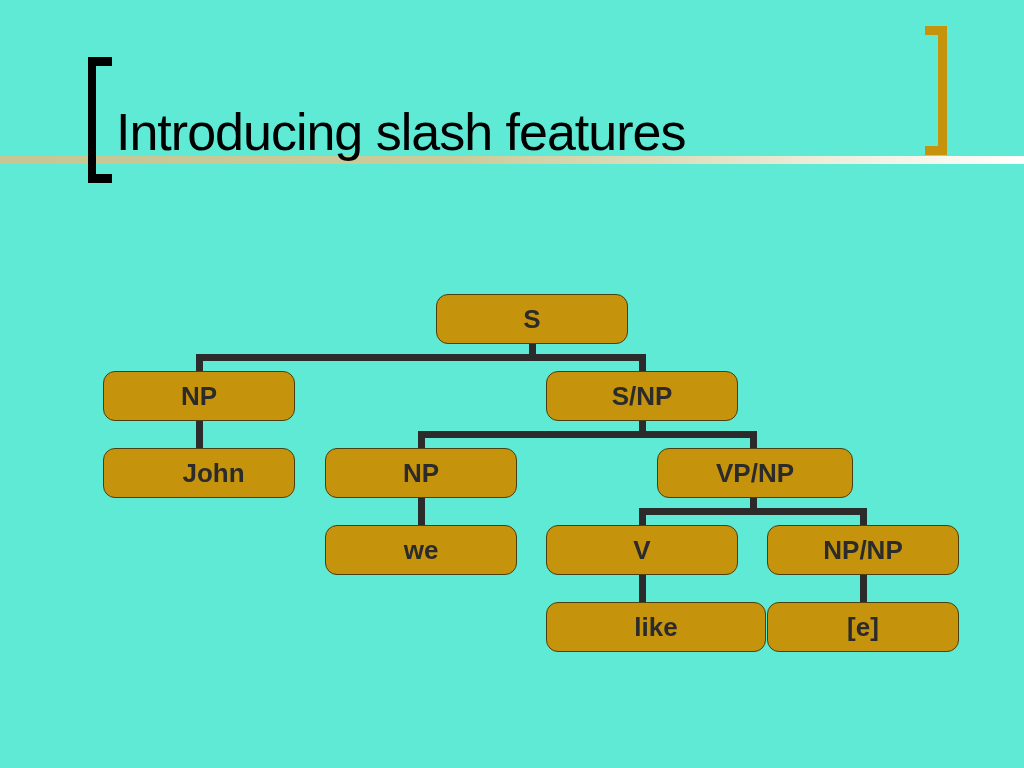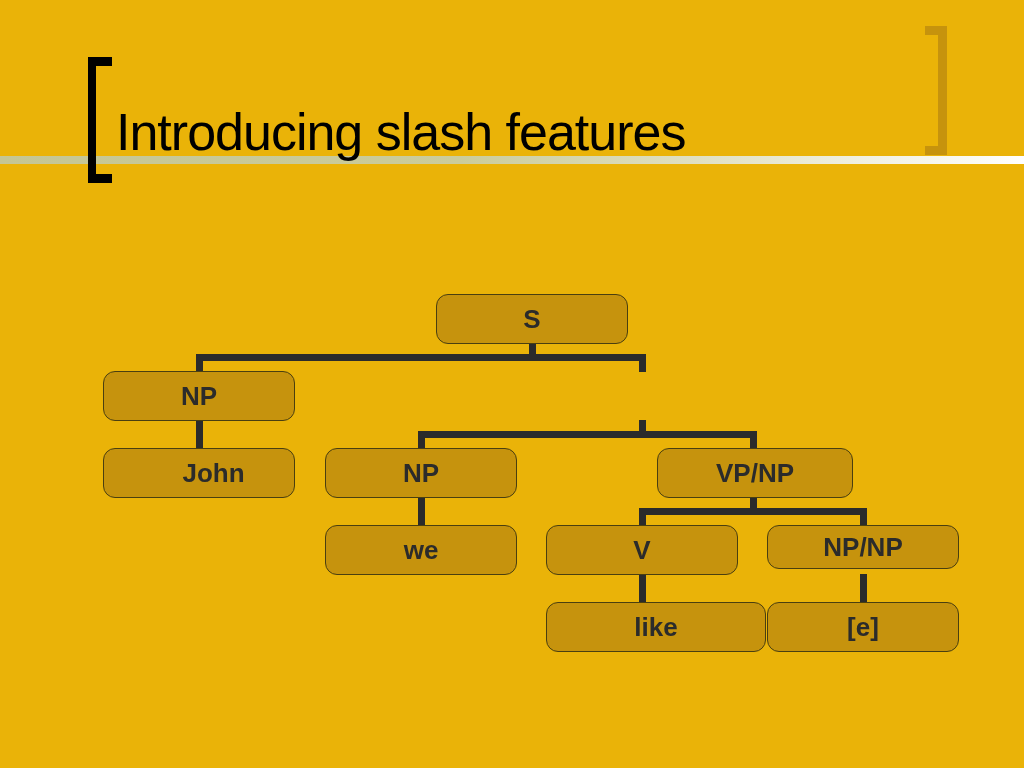--- a/index.html
+++ b/index.html
@@ -8,21 +8,21 @@
     --node-text:#2b2b2b;
     --connector:#2b2b2b;
     --bracket-left:#000000;
     --bracket-right:#C6930D;
     --accent:#c5c694;
   }
   html,body{margin:0;padding:0;background:#ffffff;}
   .slide{
     position:relative;
     width:1024px;height:768px;
-    background:#eab308;
+    background:#5eead4;
     overflow:hidden;
     font-family:"Liberation Sans", sans-serif;
   }
   .accent-line{
     position:absolute;
     left:0;top:156px;
     width:1024px;height:8px;
     background:linear-gradient(to right,
       var(--accent) 0%, #cbcc9b 45%, #e0e0c2 68%,
       #f1f1e3 85%, #fbfbf5 96%, #ffffff 100%);
@@ -99,36 +99,39 @@
       <div class="bar" style="left: 638.5px; top: 515px; width: 7px; height: 11px;"></div>
       <div class="bar" style="left: 859.5px; top: 515px; width: 7px; height: 11px;"></div>
       <div class="bar" style="left: 638.5px; top: 574px; width: 7px; height: 29px;"></div>
       <div class="bar" style="left: 859.5px; top: 574px; width: 7px; height: 29px;"></div>
       <div class="node" style="left: 436px; top: 294px; width: 192px; height: 50px;">
         <span class="node-label">S</span>
       </div>
       <div class="node" style="left: 103px; top: 371px; width: 192px; height: 50px;">
         <span class="node-label">NP</span>
       </div>
+      <div class="node" style="left: 546px; top: 371px; width: 192px; height: 50px;">
+        <span class="node-label">S/NP</span>
+      </div>
       <div class="node" style="left: 103px; top: 448px; width: 192px; height: 50px; padding-left: 29px;">
         <span class="node-label">John</span>
       </div>
       <div class="node" style="left: 325px; top: 448px; width: 192px; height: 50px;">
         <span class="node-label">NP</span>
       </div>
       <div class="node" style="left: 657px; top: 448px; width: 196px; height: 50px;">
         <span class="node-label">VP/NP</span>
       </div>
       <div class="node" style="left: 325px; top: 525px; width: 192px; height: 50px;">
         <span class="node-label">we</span>
       </div>
       <div class="node" style="left: 546px; top: 525px; width: 192px; height: 50px;">
         <span class="node-label">V</span>
       </div>
-      <div class="node" style="left: 767px; top: 525px; width: 192px; height: 44px;">
+      <div class="node" style="left: 767px; top: 525px; width: 192px; height: 50px;">
         <span class="node-label">NP/NP</span>
       </div>
       <div class="node" style="left: 546px; top: 602px; width: 220px; height: 50px;">
         <span class="node-label">like</span>
       </div>
       <div class="node" style="left: 767px; top: 602px; width: 192px; height: 50px;">
         <span class="node-label">[e]</span>
       </div>
     </div>
 </div>

